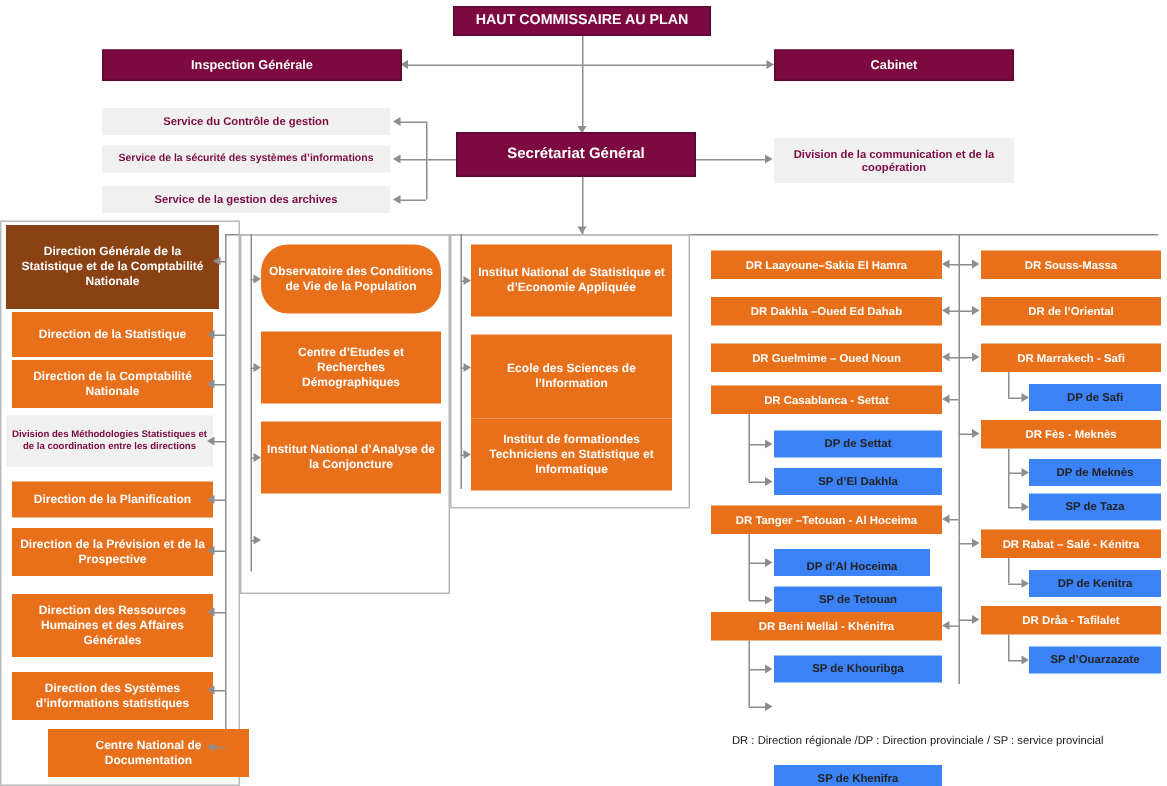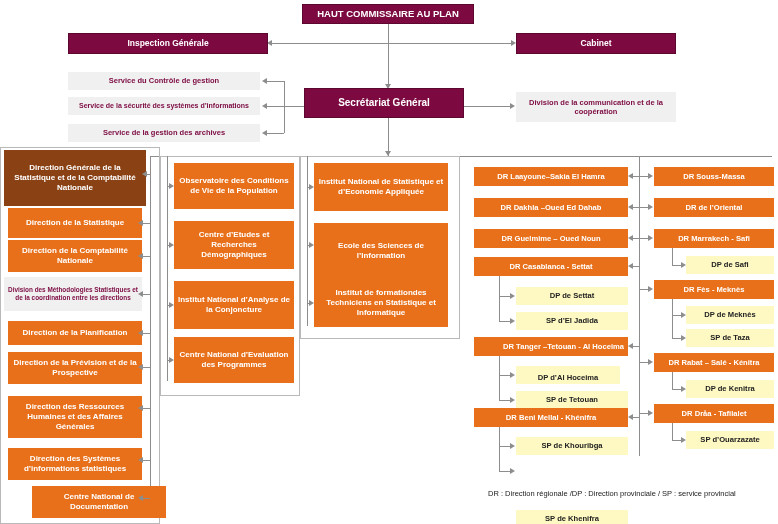--- a/index.html
+++ b/index.html
@@ -45,21 +45,21 @@
   }
   .box-orange {
     background: #e8701b;
     color: #ffffff;
   }
   .box-grey {
     background: #f0f0f0;
     color: #7c0a41;
   }
   .box-greyplain {
-    background: #fef9c3;
+    background: #3b82f6;
     color: #222222;
   }
 
   
   .ln {
     position: absolute;
     background: #8d8d8d;
   }
   .ln-h { height: 1px; }
   .ln-v { width: 1px; }
@@ -209,41 +209,38 @@
 
   <div class="box box-orange" style="left:8px; top:486px; width:134px; height:32px; font-size:8px;margin-left:24px;">
     <span>Centre National de Documentation</span>
   </div>
   <div class="ln ln-h" style="left:142px; top:498px; width:8px;"></div>
   <div class="arrow arrow-left" style="left:138px; top:494.5px;"></div>
 
   <div class="group-frame" style="left:160px; top:156px; width:140px; height:240px;"></div>
   <div class="ln ln-v" style="left:167px; top:156px; height:225px;"></div>
 
-  <div class="box box-orange" style="left:174px; top:163px; width:120px; height:46px; font-size:8px;">
+  <div class="box box-orange" style="left:174px; top:163px; width:120px; height:46px; font-size:8px;border-radius:18px;">
     <span>Observatoire des Conditions de Vie de la Population</span>
   </div>
   <div class="ln ln-h" style="left:167px; top:186px; width:3px;"></div>
   <div class="arrow arrow-right" style="left:169px; top:182.5px;"></div>
 
   <div class="box box-orange" style="left:174px; top:221px; width:120px; height:48px; font-size:8px;">
     <span>Centre d’Etudes et Recherches Démographiques</span>
   </div>
   <div class="ln ln-h" style="left:167px; top:245px; width:3px;"></div>
   <div class="arrow arrow-right" style="left:169px; top:241.5px;"></div>
 
   <div class="box box-orange" style="left:174px; top:281px; width:120px; height:48px; font-size:8px;">
     <span>Institut National d’Analyse de la Conjoncture</span>
   </div>
   <div class="ln ln-h" style="left:167px; top:305px; width:3px;"></div>
   <div class="arrow arrow-right" style="left:169px; top:301.5px;"></div>
 
-  <div class="box box-orange" style="left:174px; top:337px; width:120px; height:46px; font-size:8px;">
-    <span>Centre National d’Evaluation des Programmes</span>
-  </div>
   <div class="ln ln-h" style="left:167px; top:360px; width:3px;"></div>
   <div class="arrow arrow-right" style="left:169px; top:356.5px;"></div>
 
   <div class="group-frame" style="left:300px; top:156px; width:160px; height:183px;"></div>
   <div class="ln ln-v" style="left:307px; top:156px; height:170px;"></div>
 
   <div class="box box-orange" style="left:314px; top:163px; width:134px; height:48px; font-size:8px;">
     <span>Institut National de Statistique et d’Economie Appliquée</span>
   </div>
   <div class="ln ln-h" style="left:307px; top:187px; width:3px;"></div>
@@ -289,24 +286,24 @@
 
   <div class="ln ln-v" style="left:499px; top:276px; height:45px;"></div>
   <div class="ln ln-h" style="left:499px; top:296px; width:12px;"></div>
   <div class="arrow arrow-right" style="left:510px; top:292.5px;"></div>
   <div class="box box-greyplain" style="left:516px; top:287px; width:112px; height:18px; font-size:7.6px;">
     <span>DP de Settat</span>
   </div>
   <div class="ln ln-h" style="left:499px; top:321px; width:12px;"></div>
   <div class="arrow arrow-right" style="left:510px; top:317.5px;"></div>
   <div class="box box-greyplain" style="left:516px; top:312px; width:112px; height:18px; font-size:7.6px;">
-    <span>SP d’El Jadida</span>
-  </div>
-
-  <div class="box box-orange" style="left:474px; top:337px; width:154px; height:19px; font-size:7.6px;justify-content:flex-end;">
+    <span>SP d’El Dakhla</span>
+  </div>
+
+  <div class="box box-orange" style="left:474px; top:337px; width:154px; height:19px; font-size:7.6px;">
     <span>DR Tanger –Tetouan - Al Hoceima</span>
   </div>
   <div class="ln ln-h" style="left:631px; top:346px; width:8px;"></div>
   <div class="arrow arrow-left" style="left:628px; top:343px;"></div>
 
   <div class="ln ln-v" style="left:499px; top:356px; height:44px;"></div>
   <div class="ln ln-h" style="left:499px; top:375px; width:12px;"></div>
   <div class="arrow arrow-right" style="left:510px; top:371.5px;"></div>
   <div class="box box-greyplain" style="left:516px; top:366px; width:104px; height:18px; font-size:7.6px;align-items:flex-end;">
     <span>DP d’Al Hoceima</span>

